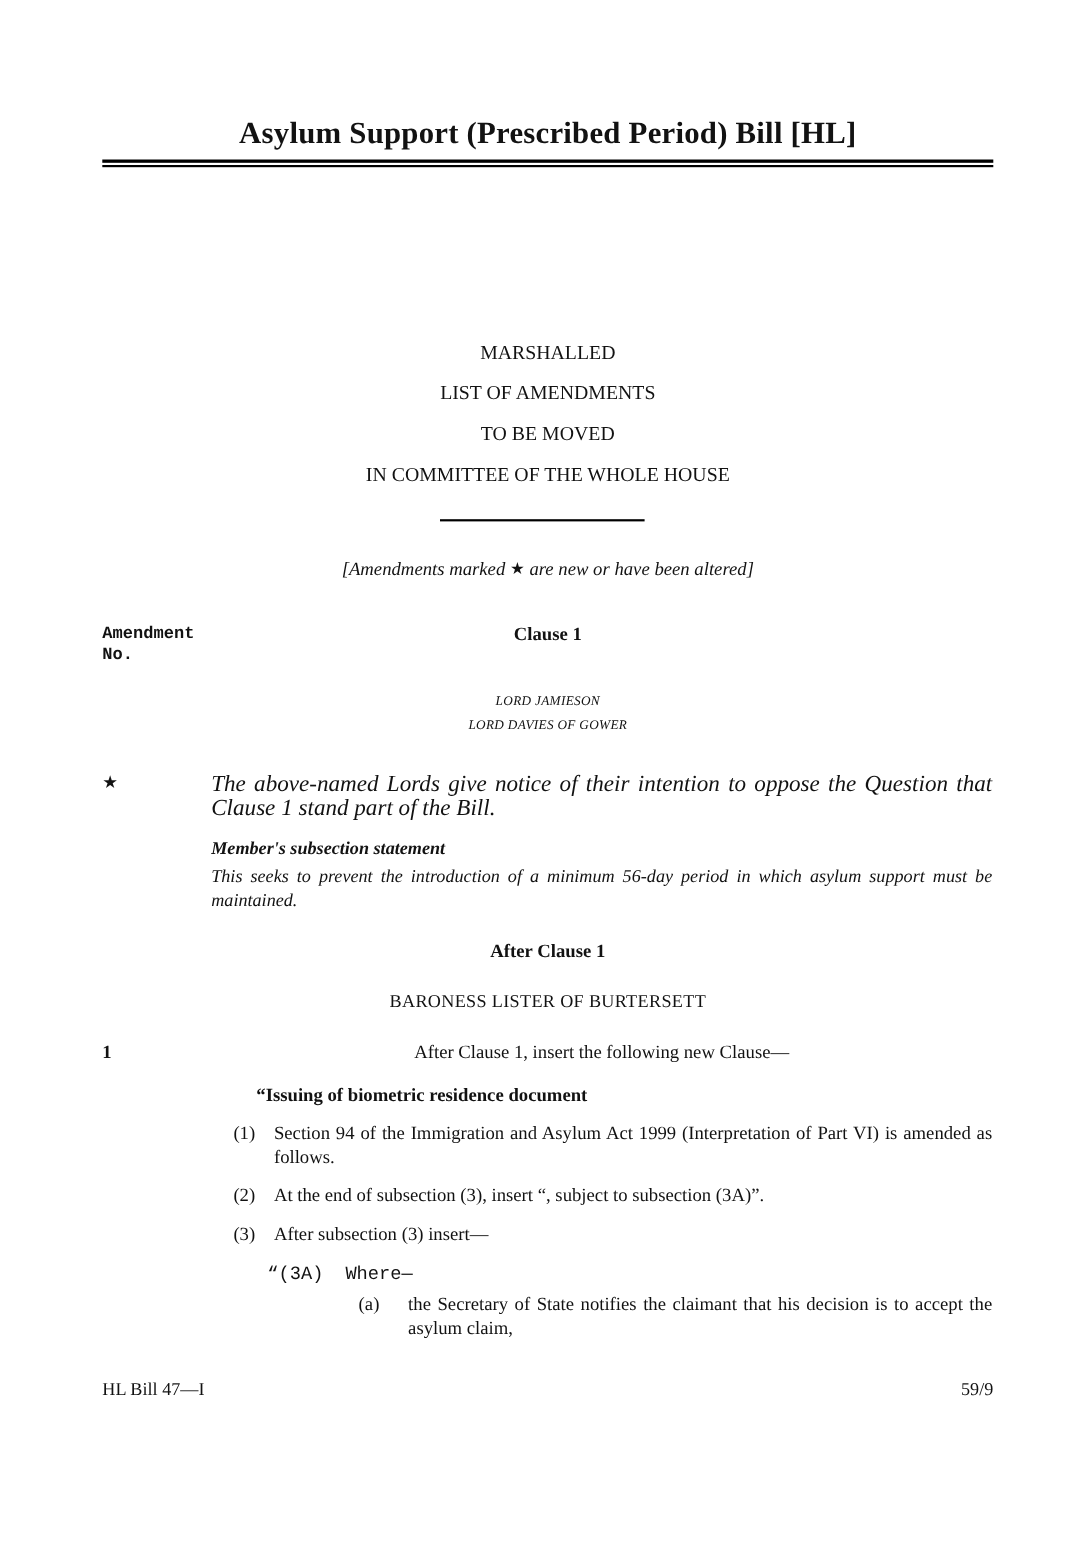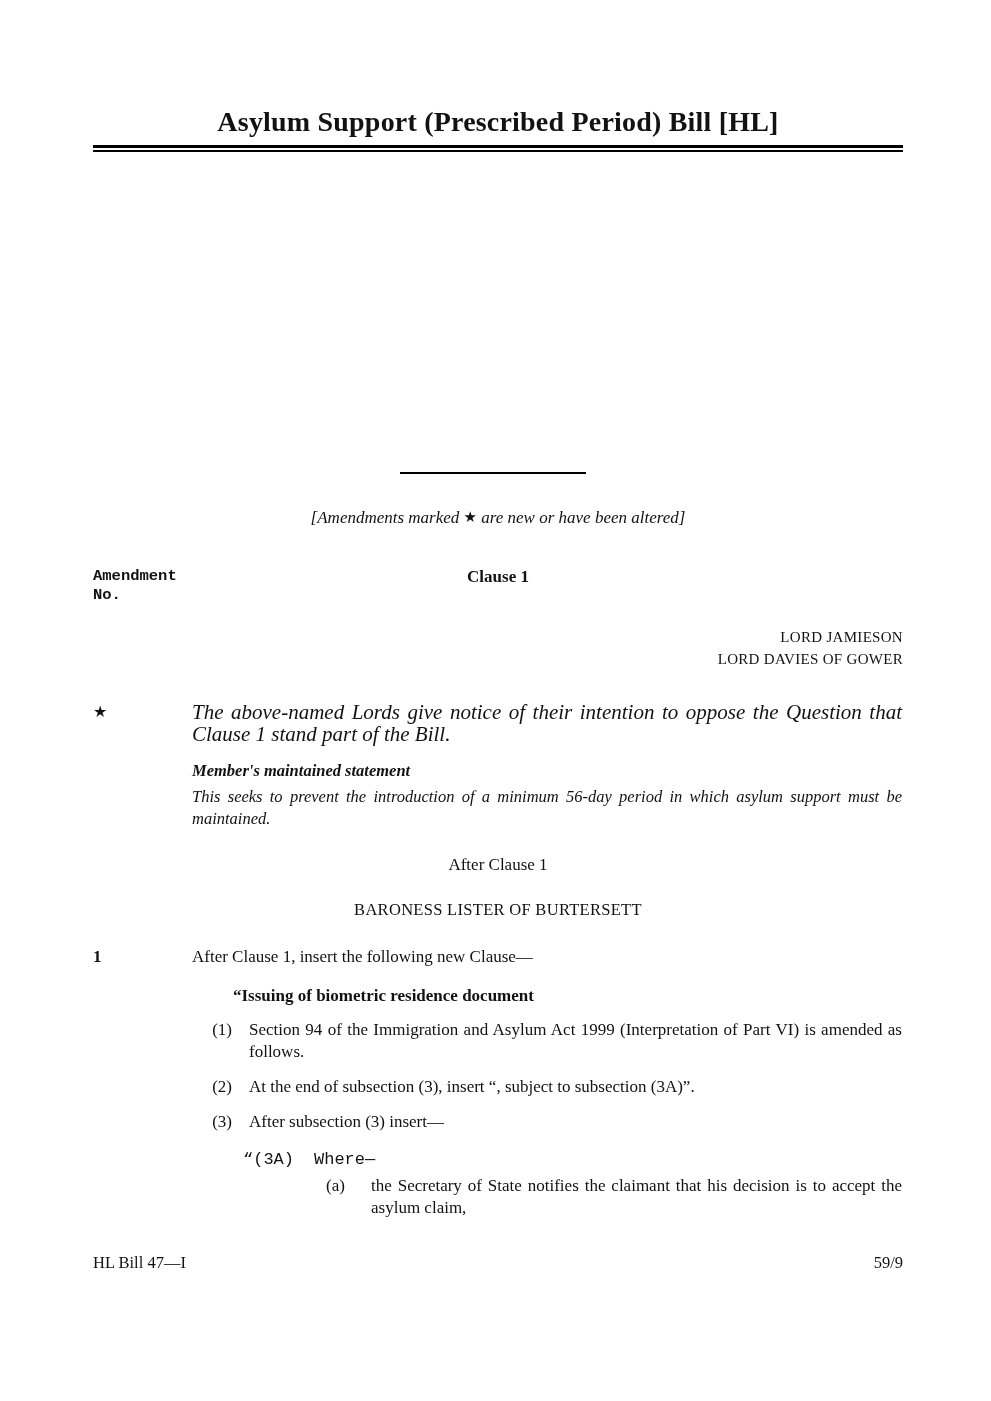--- a/index.html
+++ b/index.html
@@ -56,21 +56,21 @@
   .marking-notice .star { font-style: normal; font-size: 15px; position: relative; top: -1px; }
 
   
   .row-head { top: 567px; }
   .amend-col-head {
     position: absolute; left: 0; top: 0;
     font-weight: bold; font-size: 15.5px; line-height: 19px; font-family: Liberation Mono, monospace;
   }
   .clause-heading { text-align: center; font-weight: bold; font-size: 17px; margin-top: 0; }
 
-  .sponsors { top: 627px; text-align: right; font-size: 15px; }
+  .sponsors { top: 627px; text-align: center; font-size: 12px; font-style: italic; }
   .sponsors div { line-height: 21.5px; letter-spacing: 0.3px; }
 
   
   .notice-row { top: 701px; }
   .margin-star {
     position: absolute; left: 0; top: 0;
     font-size: 16px; line-height: 22px;
   }
   .hang-body { margin-left: 99px; width: 710px; }
   .stand-part-text {
@@ -80,31 +80,31 @@
   .explanatory { top: 760px; }
   .explanatory-heading {
     font-style: italic; font-weight: bold; font-size: 16.5px; line-height: 22px;
   }
   .explanatory-text {
     font-style: italic; font-size: 16.5px; line-height: 22px;
     text-align: justify; margin-top: 4px;
   }
 
   
-  .after-clause-head { top: 855px; text-align: center; font-weight: normal; font-size: 17px; }
+  .after-clause-head { top: 855px; text-align: center; font-weight: bold; font-size: 17px; }
   .sponsor-single { top: 900px; text-align: center; font-size: 16.5px; letter-spacing: 0.3px; }
 
   
   .amendment-1 { top: 946px; }
   .amendment-number {
     position: absolute; left: 0; top: 0;
     font-weight: bold; font-size: 17px; line-height: 22px;
   }
   .amend-body { margin-left: 99px; width: 710px; font-size: 17px; line-height: 22px; }
-  .lead-in { line-height: 22px; }
+  .lead-in { line-height: 22px; text-align: center; }
   .new-clause-title { font-weight: bold; margin-top: 17px; margin-left: 41px; }
 
   .subsections { margin-top: 12px; }
   .ss-row { display: flex; margin-bottom: 13px; }
   .ss-marker { flex: 0 0 40px; text-align: right; }
   .ss-text { flex: 1; margin-left: 17px; text-align: justify; }
 
   .ins-row { display: flex; margin-left: 51px; margin-top: 16px; font-family: Liberation Mono, monospace; }
   .ins-marker { flex: 0 0 65px; }
   .ins-intro { margin-left: 6px; }
@@ -124,20 +124,26 @@
 <body>
 
 <div class="page">
   <div class="content">
 
     <div class="abs title-block">
       <div class="page-title">Asylum Support (Prescribed Period) Bill [HL]</div>
       <div class="double-rule"></div>
     </div>
 
+    <div class="abs masthead">
+      <div>MARSHALLED</div>
+      <div>LIST OF AMENDMENTS</div>
+      <div>TO BE MOVED</div>
+      <div>IN COMMITTEE OF THE WHOLE HOUSE</div>
+    </div>
 
     <div class="short-rule"></div>
 
     <div class="abs marking-notice">
       <span class="it">[Amendments marked </span><span class="star">★</span><span class="it"> are new or have been altered]</span>
     </div>
 
     <div class="abs row-head">
       <div class="amend-col-head">
         <div>Amendment</div>
@@ -151,21 +157,21 @@
       <div>LORD DAVIES OF GOWER</div>
     </div>
 
     <div class="abs notice-row">
       <div class="margin-star">★</div>
       <div class="hang-body stand-part-text">The above-named Lords give notice of their intention to oppose the Question that Clause 1 stand part of the Bill.</div>
     </div>
 
     <div class="abs explanatory">
       <div class="hang-body">
-        <div class="explanatory-heading">Member's maintained statement</div>
+        <div class="explanatory-heading">Member's subsection statement</div>
         <div class="explanatory-text">This seeks to prevent the introduction of a minimum 56-day period in which asylum support must be maintained.</div>
       </div>
     </div>
 
     <div class="abs after-clause-head">After Clause 1</div>
     <div class="abs sponsor-single">BARONESS LISTER OF BURTERSETT</div>
 
     <div class="abs amendment-1">
       <div class="amendment-number">1</div>
       <div class="amend-body">

